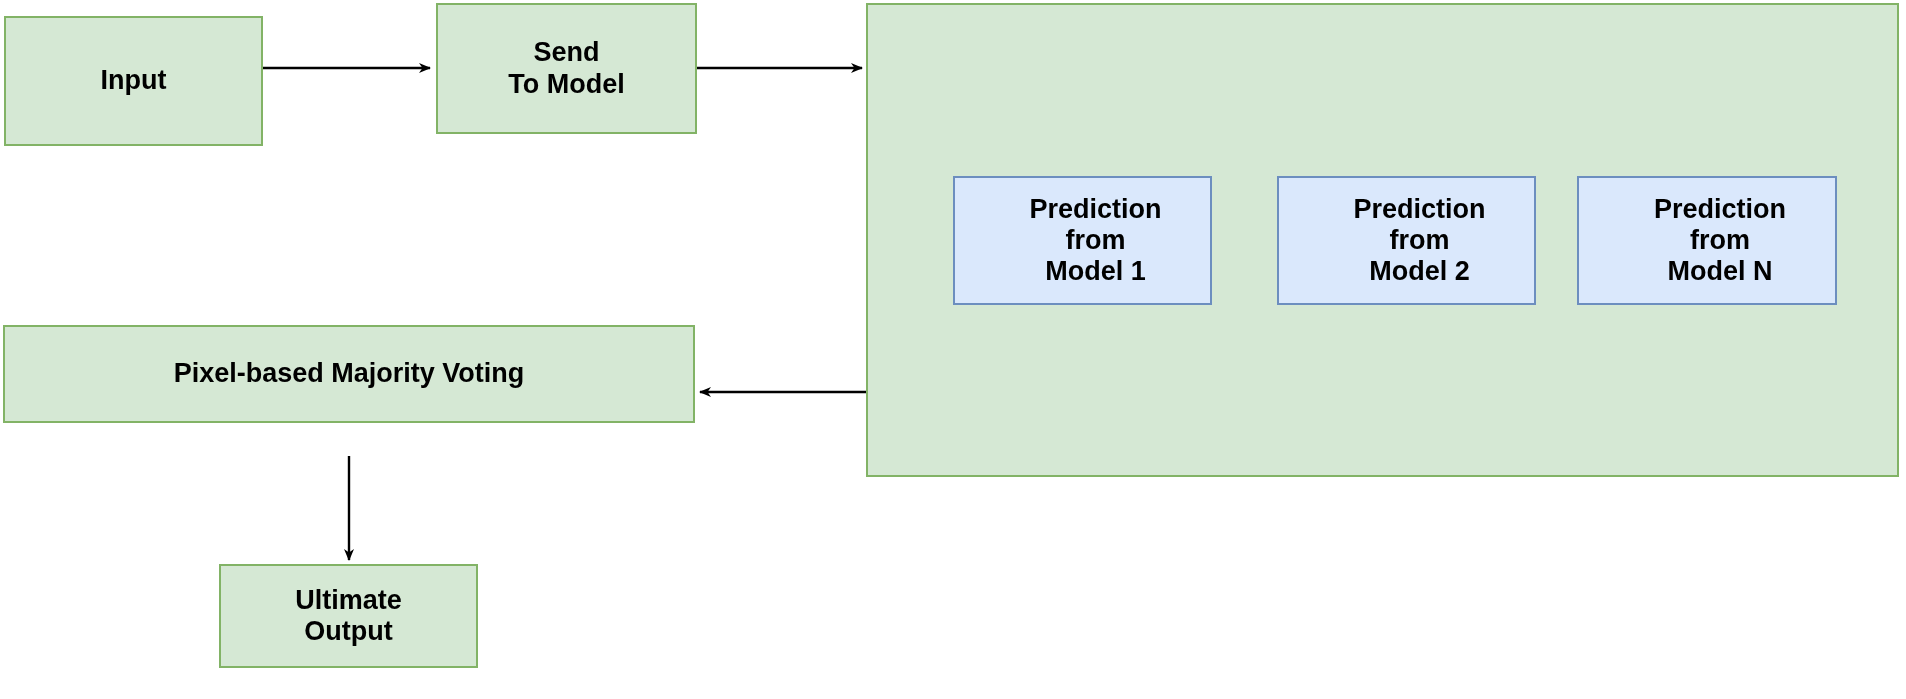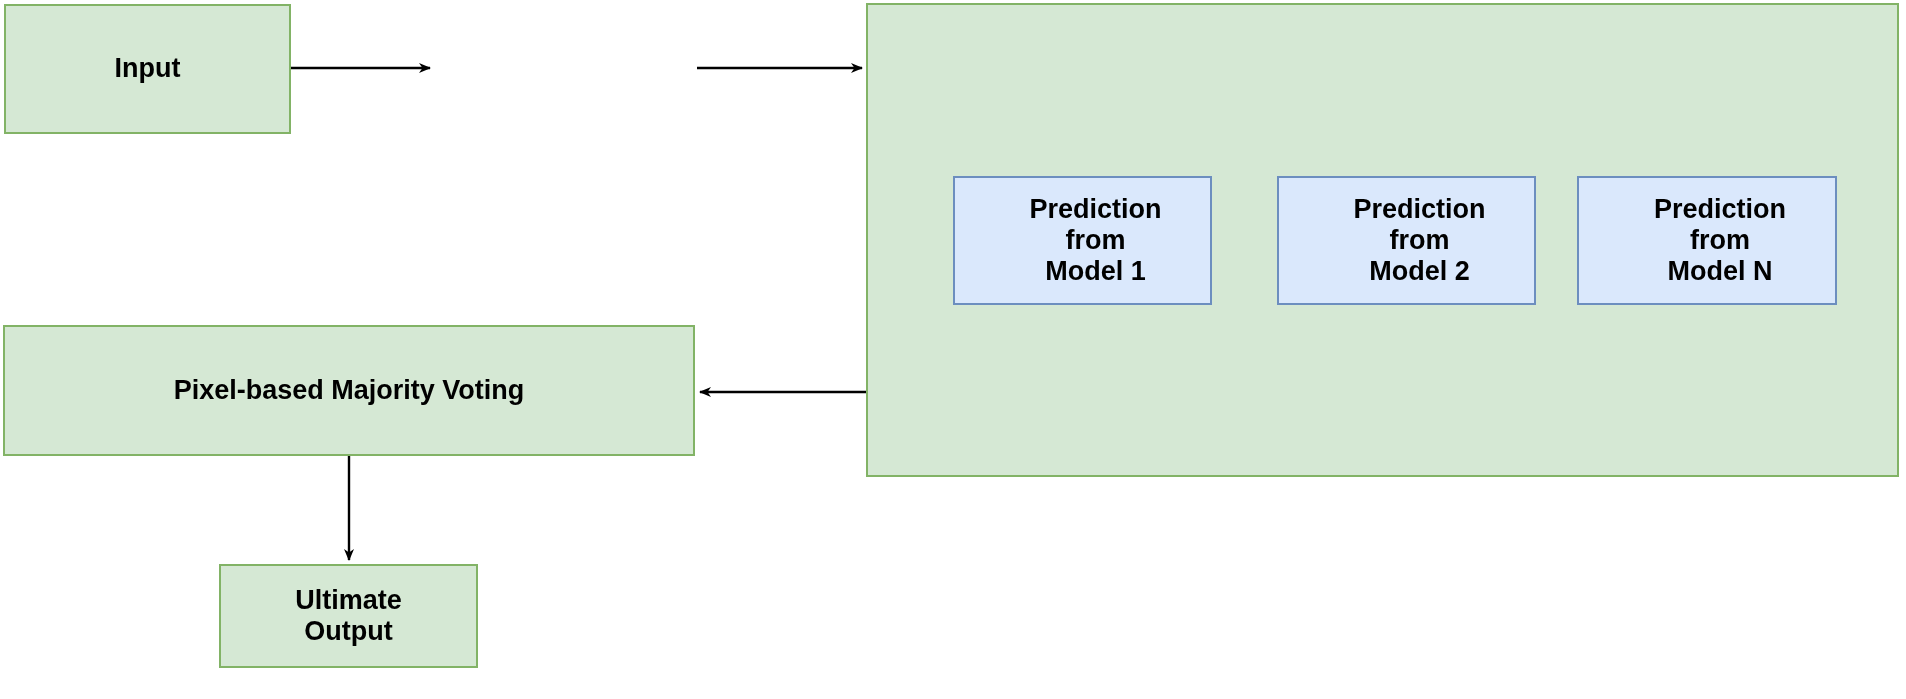--- a/index.html
+++ b/index.html
@@ -36,27 +36,27 @@
   }
   .green-node {
     background: #d5e8d4;
     border: 2px solid #82b366;
   }
   .blue-node {
     background: #dae8fc;
     border: 2px solid #6c8ebf;
     padding-left: 26px;
   }
-  .node-input    { left: 4px;    top: 4px;   width: 287px;  height: 130px; }
+  .node-input    { left: 4px;    top: 16px;   width: 259px;  height: 130px; }
   .node-send     { left: 436px;  top: 3px;   width: 261px;  height: 131px; }
   .node-container{ left: 866px;  top: 3px;   width: 1033px; height: 474px; }
   .node-pred1    { left: 953px;  top: 176px; width: 259px;  height: 129px; }
   .node-pred2    { left: 1277px; top: 176px; width: 259px;  height: 129px; }
   .node-predn    { left: 1577px; top: 176px; width: 260px;  height: 129px; }
-  .node-voting   { left: 3px;    top: 325px; width: 692px;  height: 131px; }
+  .node-voting   { left: 3px;    top: 325px; width: 692px;  height: 98px; }
   .node-output   { left: 219px;  top: 564px; width: 259px;  height: 104px; }
 </style>
 </head>
 <body>
 
 <div class="canvas">
 
   <svg class="arrows" width="1906" height="699" viewBox="0 0 1906 699" xmlns="http://www.w3.org/2000/svg">
     <defs>
       <marker id="arrowhead" markerWidth="14" markerHeight="12" refX="12" refY="6" orient="auto" markerUnits="userSpaceOnUse">
@@ -68,20 +68,24 @@
       <line x1="697" y1="68" x2="862" y2="68" marker-end="url(#arrowhead)"></line>
       <line x1="866" y1="392" x2="700" y2="392" marker-end="url(#arrowhead)"></line>
       <line x1="349" y1="456" x2="349" y2="560" marker-end="url(#arrowhead)"></line>
     </g>
   </svg>
 
   <div class="node green-node node-input">
     <span>Input</span>
   </div>
 
+  <div class="node green-node node-send">
+    <span>Send
+To Model</span>
+  </div>
 
   <div class="node green-node node-container"></div>
 
   <div class="node blue-node node-pred1">
     <span>Prediction
 from
 Model 1</span>
   </div>
 
   <div class="node blue-node node-pred2">

